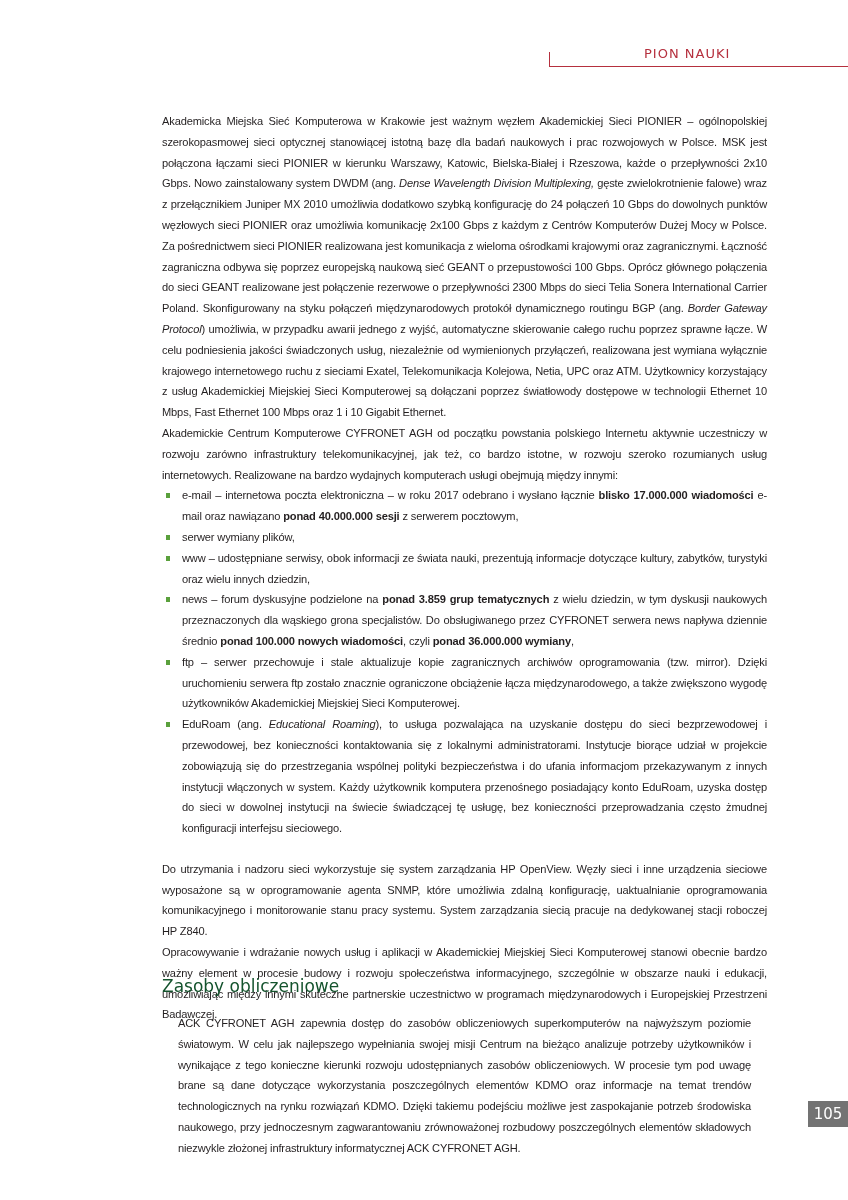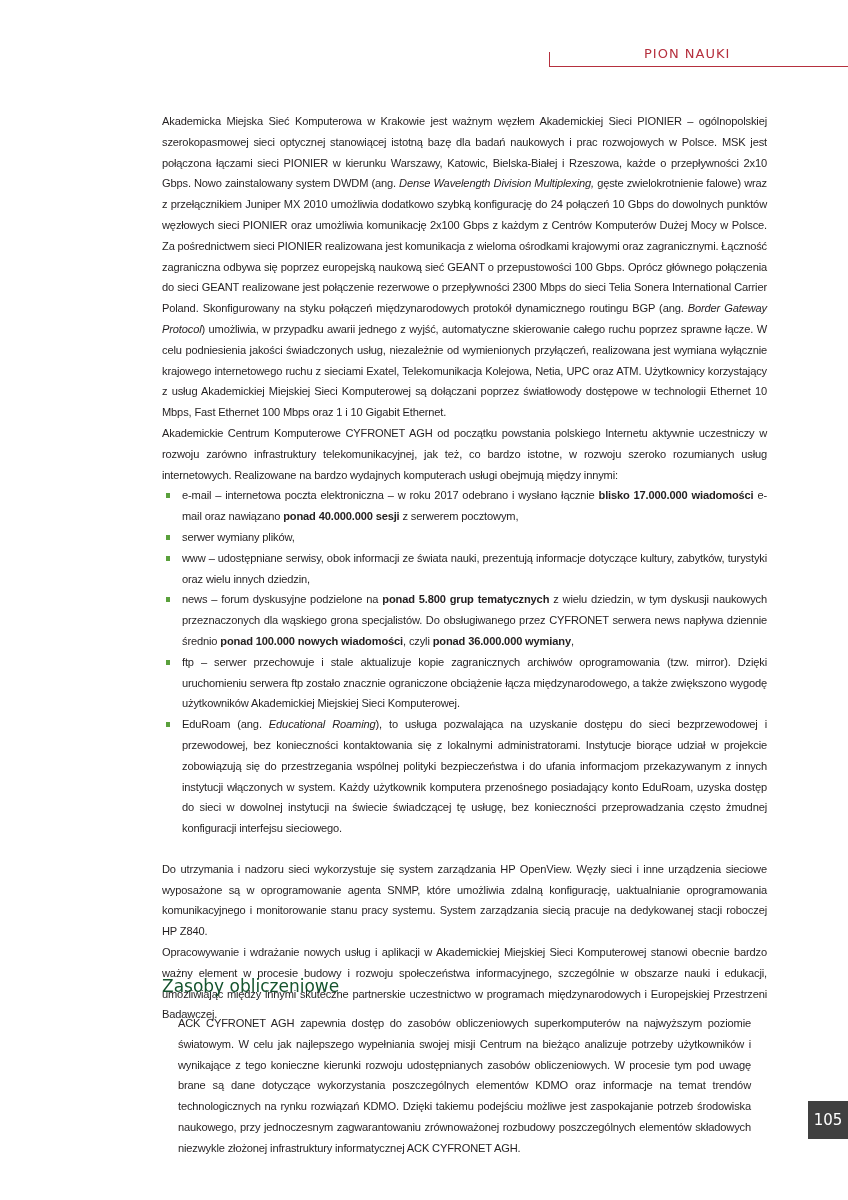--- a/index.html
+++ b/index.html
@@ -35,22 +35,22 @@
     .section-heading {
       position: absolute; left: 162px; top: 962px; font-size: 17px; color: #14532d;
       font-family: "DejaVu Sans", sans-serif; font-weight: normal;
     }
     .content2 {
       position: absolute; left: 162px; top: 997px; width: 605px;
       font-size: 11.1px; line-height: 20.8px; text-align: justify; letter-spacing: -0.15px;
     }
     .content2 p { margin: 16px; }
     .page-number {
-      position: absolute; left: 808px; top: 1101px; width: 40px; height: 38px;
-      background: #404040; color: #ffffff; font-size: 15px; display: flex; align-items: center; justify-content: center;
+      position: absolute; left: 808px; top: 1101px; width: 40px; height: 26px;
+      background: #737373; color: #ffffff; font-size: 15px; display: flex; align-items: center; justify-content: center;
       font-family: "DejaVu Sans", sans-serif;
     }
   </style>
 </head>
 <body>
 
 <div class="header-tick"></div>
 <div class="header-line"></div>
 <div class="header-title">PION NAUKI</div>
 
@@ -65,21 +65,21 @@
     <li>
       <span class="bullet"></span>
       <span>serwer wymiany plików,</span>
     </li>
     <li>
       <span class="bullet"></span>
       <span>www – udostępniane serwisy, obok informacji ze świata nauki, prezentują informacje dotyczące kultury, zabytków, turystyki oraz wielu innych dziedzin,</span>
     </li>
     <li>
       <span class="bullet"></span>
-      <span>news – forum dyskusyjne podzielone na </span><b>ponad 5.800 grup tematycznych</b><span> z wielu dziedzin, w tym dyskusji naukowych przeznaczonych dla wąskiego grona specjalistów. Do obsługiwanego przez CYFRONET serwera news napływa dziennie średnio </span><b>ponad 100.000 nowych wiadomości</b><span>, czyli </span><b>ponad 36.000.000 wymiany</b><span>,</span>
+      <span>news – forum dyskusyjne podzielone na </span><b>ponad 3.859 grup tematycznych</b><span> z wielu dziedzin, w tym dyskusji naukowych przeznaczonych dla wąskiego grona specjalistów. Do obsługiwanego przez CYFRONET serwera news napływa dziennie średnio </span><b>ponad 100.000 nowych wiadomości</b><span>, czyli </span><b>ponad 36.000.000 wymiany</b><span>,</span>
     </li>
     <li>
       <span class="bullet"></span>
       <span>ftp – serwer przechowuje i stale aktualizuje kopie zagranicznych archiwów oprogramowania (tzw. mirror). Dzięki uruchomieniu serwera ftp zostało znacznie ograniczone obciążenie łącza międzynarodowego, a także zwiększono wygodę użytkowników Akademickiej Miejskiej Sieci Komputerowej.</span>
     </li>
     <li>
       <span class="bullet"></span>
       <span>EduRoam (ang. </span><em>Educational Roaming</em><span>), to usługa pozwalająca na uzyskanie dostępu do sieci bezprzewodowej i przewodowej, bez konieczności kontaktowania się z lokalnymi administratorami. Instytucje biorące udział w projekcie zobowiązują się do przestrzegania wspólnej polityki bezpieczeństwa i do ufania informacjom przekazywanym z innych instytucji włączonych w system. Każdy użytkownik komputera przenośnego posiadający konto EduRoam, uzyska dostęp do sieci w dowolnej instytucji na świecie świadczącej tę usługę, bez konieczności przeprowadzania często żmudnej konfiguracji interfejsu sieciowego.</span>
     </li>
   </ul>

